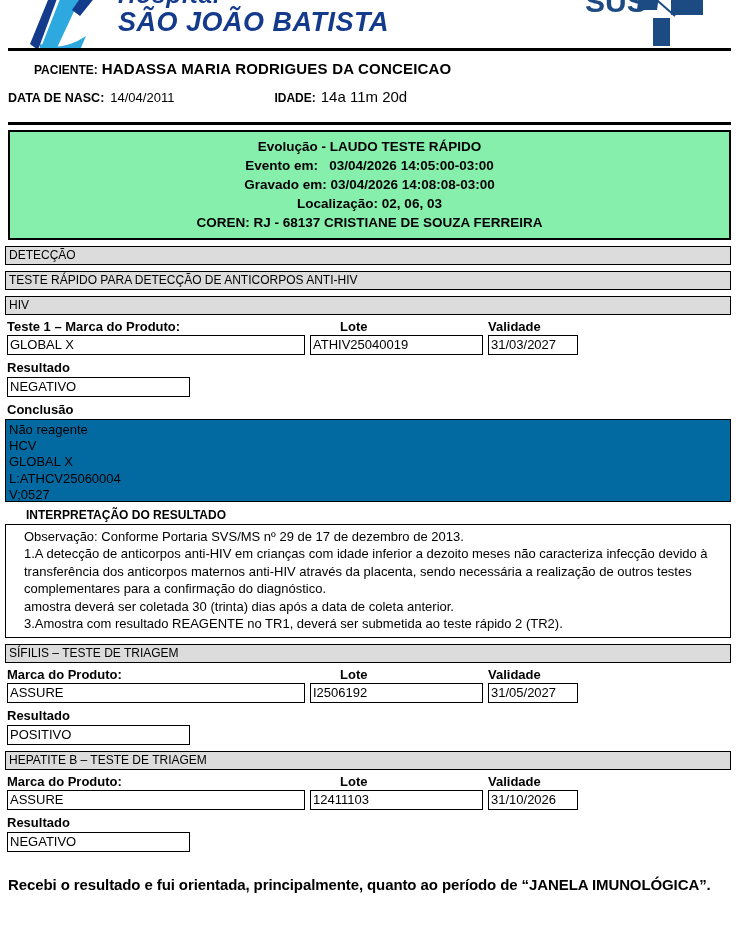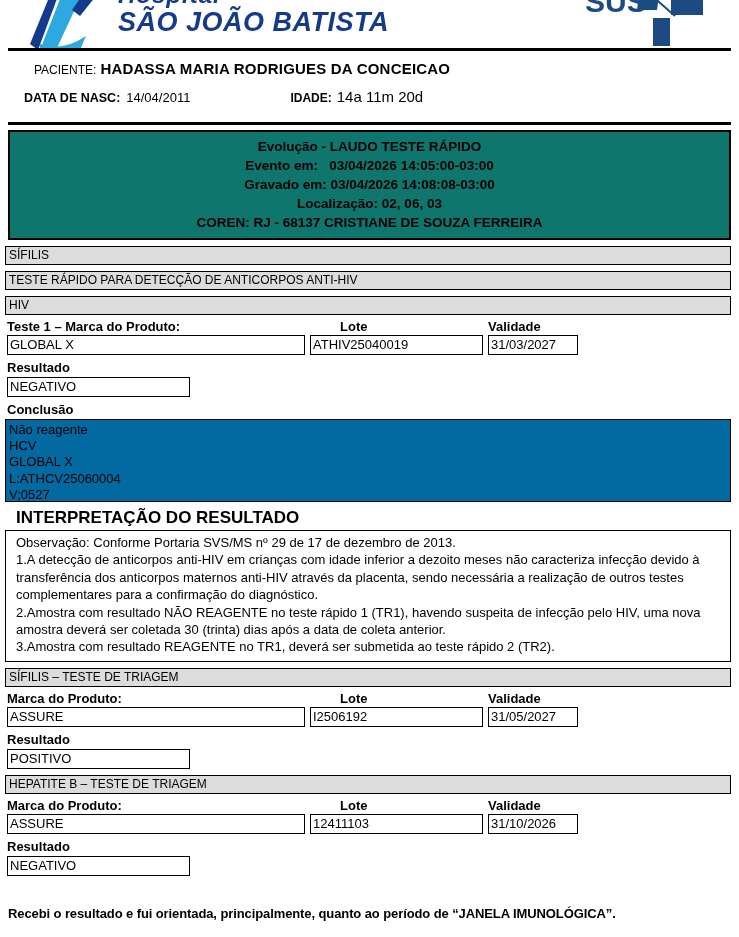--- a/index.html
+++ b/index.html
@@ -17,32 +17,32 @@
   .logo-mark { position:absolute; left:28px; top:-16px; }
   .logo-text { position:absolute; left:118px; top:-17px; color:#143a8c; font-style:italic; line-height:1; }
   .logo-text .word1 { font-size:24px; font-weight:bold; letter-spacing:1px; }
   .logo-text .word2 { font-size:27px; font-weight:bold; letter-spacing:0.5px; margin-top:2px; }
   .sus-logo { position:absolute; right:24px; top:-20px; }
   
   .rule { height:3px; background:#000; margin:0 8px; }
   
   .patient-block { padding:9px 8px 0 8px; height:71px; }
   .p-row1 { display:flex; align-items:baseline; margin-bottom:11px; }
-  .p-label { font-weight:normal; font-size:12px;padding-left:26px; }
+  .p-label { font-weight:bold; font-size:12px;padding-left:26px; }
   .p-name { font-weight:bold; font-size:15px; margin-left:4px; letter-spacing:0.2px; }
   .p-row2 { display:flex; align-items:baseline; }
-  .p-birth-label { font-weight:bold; font-size:12.5px;margin-left:16px; }
+  .p-birth-label { font-weight:bold; font-size:12.5px; }
   .p-birth-val { font-size:13px; margin-left:6px; }
   .p-age-label { font-weight:bold; font-size:12px; margin-left:100px; }
   .p-age-val { font-size:15px; margin-left:5px; }
   
   .evo-box {
     margin:5px 8px 0 8px;
     border:2px solid #000;
-    background:#0f766e;
+    background:#86efac;
     padding:5px 4px 6px 4px;
     text-align:center;
   }
   .evo-line { font-weight:bold; font-size:13.5px; line-height:19px; white-space:pre-wrap; }
   
   .bar {
     margin:6px 8px 0 5px;
     width:726px;
     border:1px solid #000;
     background:#dcdcdc;
@@ -72,31 +72,31 @@
   .sub-label { font-weight:bold; font-size:13px; margin:5px 0 2px 7px; }
   
   .text-box {
     margin:2px 8px 0 5px;
     width:726px;
     border:1px solid #000;
     background:#0369a1;
     padding:2px 3px 3px 3px;
   }
   .text-box .tline { font-size:13px; line-height:16.2px; }
-  .interp-title { font-weight:bold; font-size:17px; margin:6px 0 2px 16px; }
+  .interp-title { font-weight:bold; font-size:12px; margin:6px 0 2px 26px; }
   .interp-box {
     margin:0 8px 0 5px;
     width:726px;
     border:1px solid #000;
     background:#fff;
-    padding:3px 4px 5px 10px;
+    padding:3px 4px 5px 18px;
   }
   .interp-box .tline { font-size:13px; line-height:17.4px; }
   
-  .footer-line { font-weight:bold; font-size:13px; margin:30px 8px 0 8px; letter-spacing:-0.1px; }
+  .footer-line { font-weight:bold; font-size:15px; margin:24px 8px 0 8px; letter-spacing:-0.1px; }
 </style>
 </head>
 <body>
 
 <div class="page">
 
   <div class="header">
     <div class="logo-mark">
       <svg width="88" height="66" viewBox="0 0 88 66">
         <polygon points="20,16 30,12 10,66 2,60" fill="#143a8c"></polygon>
@@ -138,21 +138,21 @@
   <div class="rule"></div>
 
   <div class="evo-box">
     <div class="evo-line">Evolução - LAUDO TESTE RÁPIDO</div>
     <div class="evo-line">Evento em:   03/04/2026 14:05:00-03:00</div>
     <div class="evo-line">Gravado em: 03/04/2026 14:08:08-03:00</div>
     <div class="evo-line">Localização: 02, 06, 03</div>
     <div class="evo-line">COREN: RJ - 68137 CRISTIANE DE SOUZA FERREIRA</div>
   </div>
 
-  <div class="bar">SÍFILIS</div>
+  <div class="bar">DETECÇÃO</div>
   <div class="bar">TESTE RÁPIDO PARA DETECÇÃO DE ANTICORPOS ANTI-HIV</div>
   <div class="bar">HIV</div>
 
   <div class="label-row">
     <div class="label-col1">Teste 1 – Marca do Produto:</div>
     <div class="label-col2">Lote</div>
     <div class="label-col3">Validade</div>
   </div>
   <div class="box-row">
     <div class="vbox marca">GLOBAL X</div>
@@ -171,21 +171,20 @@
     <div class="tline">L:ATHCV25060004</div>
     <div class="tline">V;0527</div>
   </div>
 
   <div class="interp-title">INTERPRETAÇÃO DO RESULTADO</div>
   <div class="interp-box">
     <div class="tline">Observação: Conforme Portaria SVS/MS nº 29 de 17 de dezembro de 2013.</div>
     <div class="tline">1.A detecção de anticorpos anti-HIV em crianças com idade inferior a dezoito meses não caracteriza infecção devido à</div>
     <div class="tline">transferência dos anticorpos maternos anti-HIV através da placenta, sendo necessária a realização de outros testes</div>
     <div class="tline">complementares para a confirmação do diagnóstico.</div>
-    <div class="tline">2.Amostra com resultado NÃO REAGENTE no teste rápido 1 (TR1), havendo suspeita de infecção pelo HIV, uma nova</div>
     <div class="tline">amostra deverá ser coletada 30 (trinta) dias após a data de coleta anterior.</div>
     <div class="tline">3.Amostra com resultado REAGENTE no TR1, deverá ser submetida ao teste rápido 2 (TR2).</div>
   </div>
 
   <div class="bar">SÍFILIS – TESTE DE TRIAGEM</div>
   <div class="label-row">
     <div class="label-col1">Marca do Produto:</div>
     <div class="label-col2">Lote</div>
     <div class="label-col3">Validade</div>
   </div>

